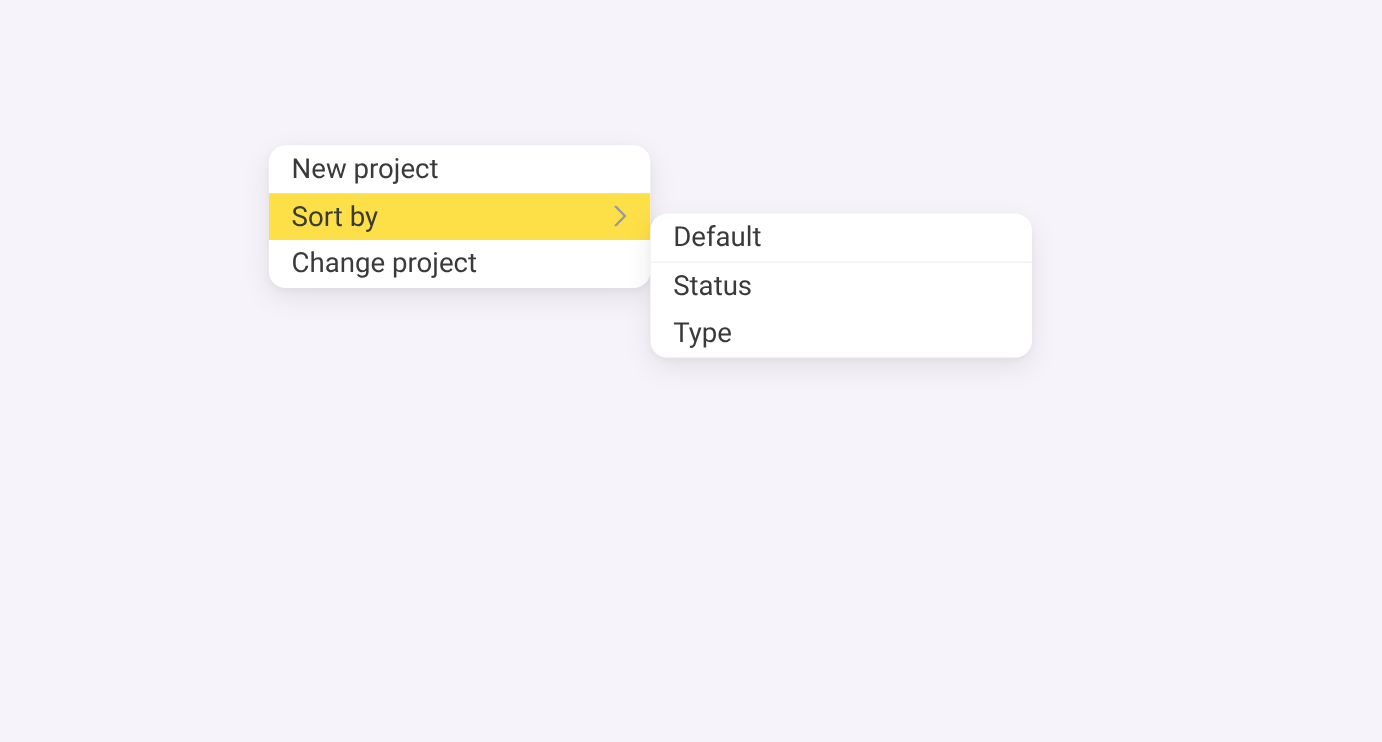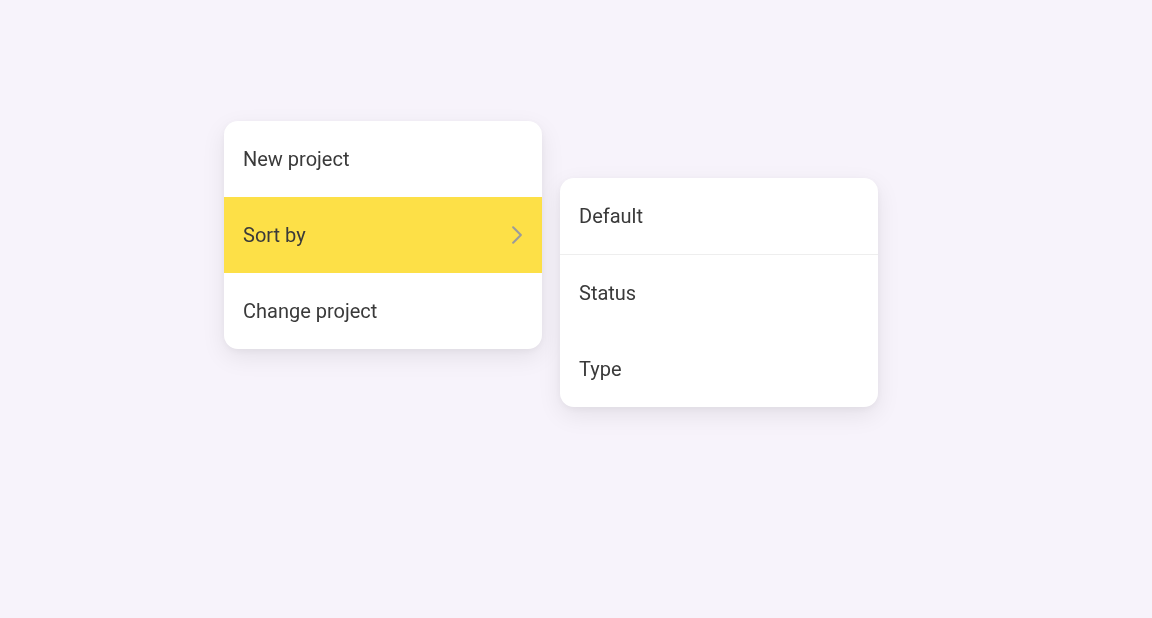--- a/index.html
+++ b/index.html
@@ -21,29 +21,29 @@
       box-shadow: 0 8px 24px rgba(0, 0, 0, 0.08), 0 2px 6px rgba(0, 0, 0, 0.04);
       overflow: hidden;
     }
     .primary-menu {
       top: 121px;
       left: 224px;
       width: 318px;
     }
     .submenu {
       top: 178px;
-      left: 560px;
+      left: 542px;
       width: 318px;
     }
     .menu-item {
       display: flex;
       align-items: center;
       justify-content: space-between;
-      padding: 26px 19px;
-      font-size: 20px;
+      padding: 6px 19px;
+      font-size: 23px;
       color: #3a3a3a;
       cursor: pointer;
       line-height: 1.2;
     }
     .menu-item.hovered {
       background-color: #fde047;
     }
     .chevron-icon {
       display: inline-flex;
       align-items: center;

